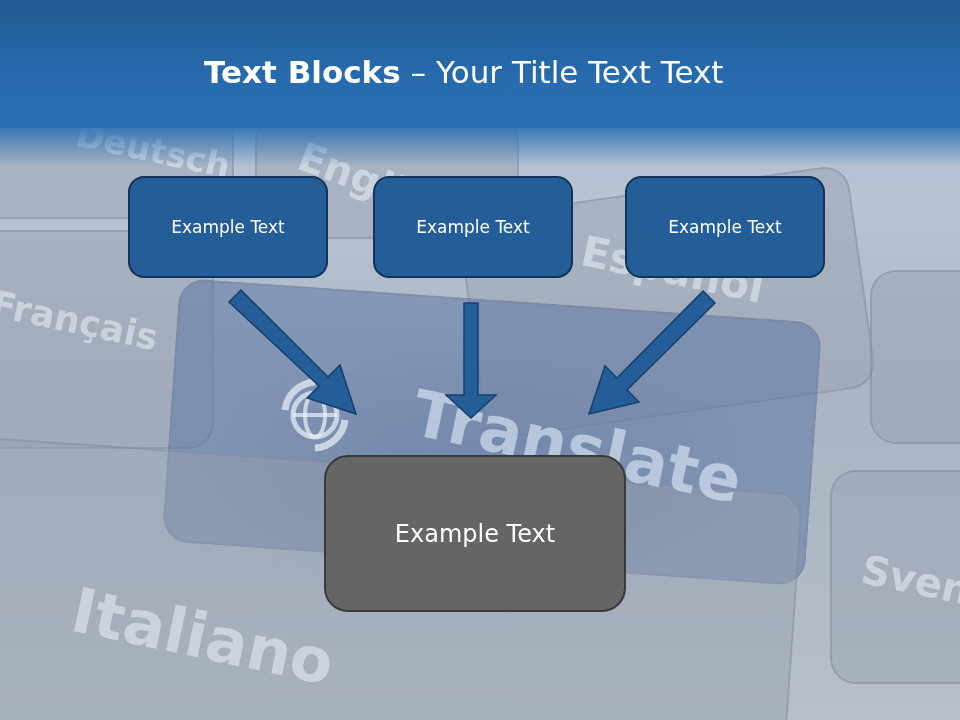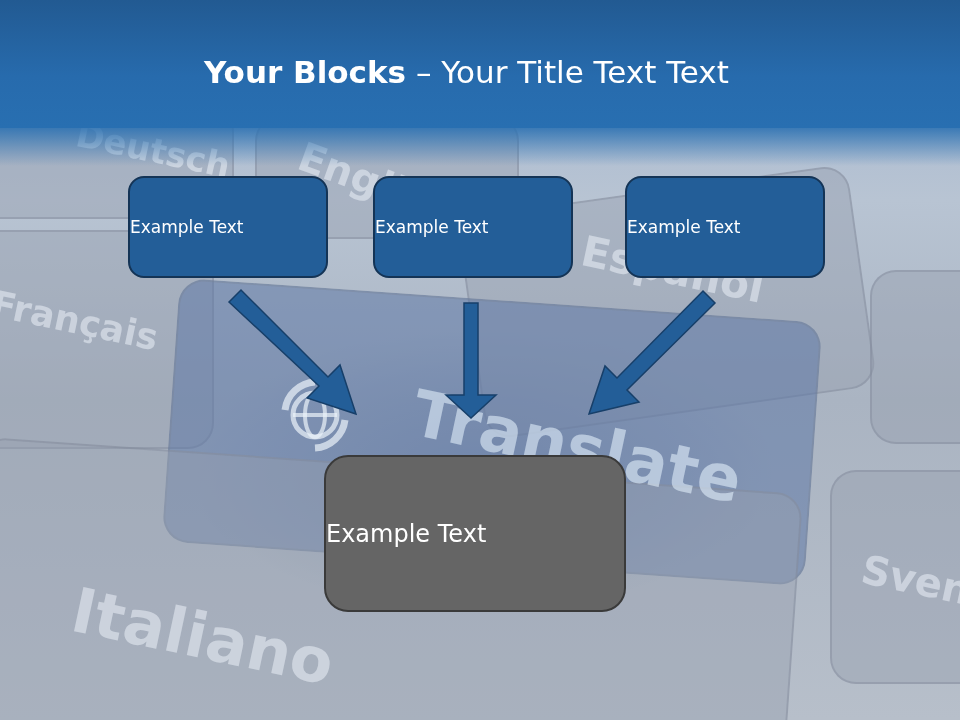--- a/index.html
+++ b/index.html
@@ -11,21 +11,21 @@
   }
   .key { position:absolute; border-radius:26px; background:rgba(150,160,175,0.45); border:2px solid rgba(120,130,145,0.35); }
   .keytext { position:absolute; color:rgba(235,240,248,0.55); font-family:"DejaVu Sans", sans-serif; font-weight:bold; white-space:nowrap; }
   .header { position:absolute; left:0; top:0; width:960px; height:128px;
     background:linear-gradient(180deg, #225a92 0%, #276bad 60%, #286fb1 100%); }
   .header-fade { position:absolute; left:0; top:126px; width:960px; height:40px;
     background:linear-gradient(180deg, rgba(40,111,177,0.9), rgba(40,111,177,0)); }
   .title { position:absolute; left:204px; top:54px; color:#ffffff; font-size:31px; white-space:nowrap; font-family:"DejaVu Sans", sans-serif; }
   .title b { font-weight:bold; }
   .box { position:absolute; width:200px; height:102px; border-radius:16px; background:#235e98; border:2px solid #143456;
-    display:flex; align-items:center; color:#ffffff; font-size:17px; box-sizing:border-box; }
+    display:flex; align-items:center; justify-content:center; color:#ffffff; font-size:17px; box-sizing:border-box; }
   .box.main { width:302px; height:157px; border-radius:24px; background:#656565; border:2px solid #3a3a3a; font-size:24px; }
   svg.arrows { position:absolute; left:0; top:0; }
 </style>
 </head>
 <body>
 
 <div class="bg">
   <div class="key" style="left:-30px;top:105px;width:260px;height:110px;"></div>
   <div class="key" style="left:255px;top:115px;width:260px;height:120px;"></div>
   <div class="key" style="left:470px;top:190px;width:390px;height:220px;transform:rotate(-8deg);"></div>
@@ -48,21 +48,21 @@
     <ellipse cx="45" cy="45" rx="10" ry="22" fill="none" stroke="rgba(235,242,250,0.7)" stroke-width="4"></ellipse>
     <line x1="23" y1="45" x2="67" y2="45" stroke="rgba(235,242,250,0.7)" stroke-width="4"></line>
     <path d="M15 40 A32 32 0 0 1 45 12" fill="none" stroke="rgba(235,242,250,0.7)" stroke-width="7"></path>
     <path d="M75 50 A32 32 0 0 1 45 78" fill="none" stroke="rgba(235,242,250,0.7)" stroke-width="7"></path>
   </svg>
 </div>
 
 <div class="header"></div>
 <div class="header-fade"></div>
 
-<div class="title"><b>Your Blocks</b><span> – </span><span>Your Title Text Text</span></div>
+<div class="title"><b>Text Blocks</b><span> – </span><span>Your Title Text Text</span></div>
 
 <div class="box" style="left:128px;top:176px;">
     <span>Example Text</span>
   </div>
 <div class="box" style="left:373px;top:176px;">
     <span>Example Text</span>
   </div>
 <div class="box" style="left:625px;top:176px;">
     <span>Example Text</span>
   </div>

